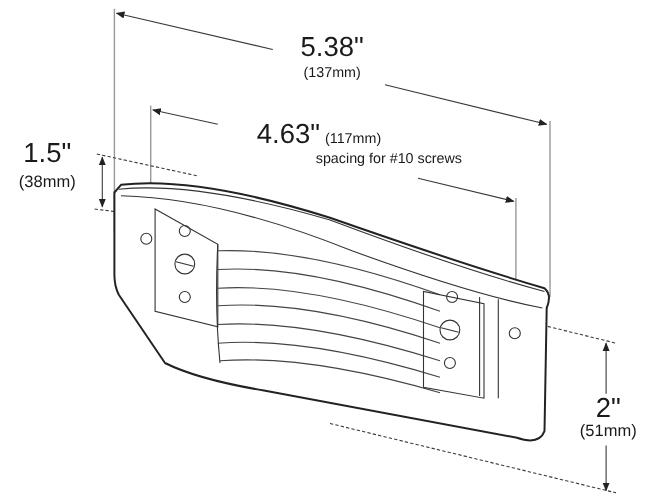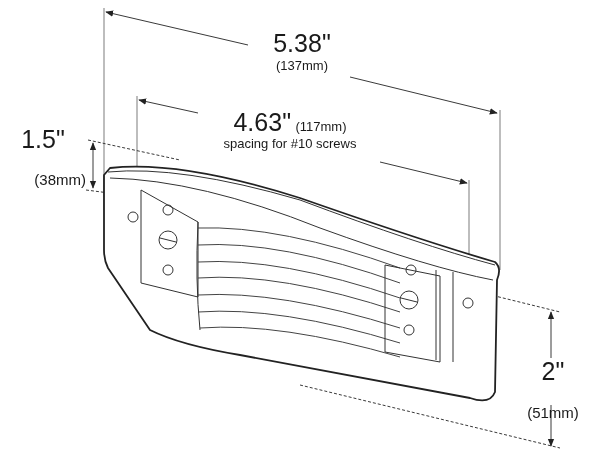--- a/index.html
+++ b/index.html
@@ -87,24 +87,24 @@
 <div class="lbl" style="left:247px; top:31px; width:110px;">
   <div class="big">5.38"</div>
   <div class="mid" style="margin-top:3px;">(137mm)</div>
 </div>
 
 <div class="lbl" style="left:160px; top:110px; width:260px;">
   <div>
     <span class="big">4.63"</span>
     <span class="mid">(117mm)</span>
   </div>
-  <div class="mid" style="margin-top:2px;">spacing for #10 screws</div>
+  <div class="mid" style="margin-top:2px;text-align:right;">spacing for #10 screws</div>
 </div>
 
 <div class="lbl" style="left:0px; top:127px; width:86px;">
   <div class="big">1.5"</div>
-  <div class="sm" style="margin-top:20px;text-align:right;">(38mm)</div>
+  <div class="sm" style="margin-top:6px;">(38mm)</div>
 </div>
 
 <div class="lbl" style="left:512px; top:359px; width:82px;">
   <div class="big">2"</div>
-  <div class="sm" style="margin-top:21px;">(51mm)</div>
+  <div class="sm" style="margin-top:0;">(51mm)</div>
 </div>
 
 </body></html>

